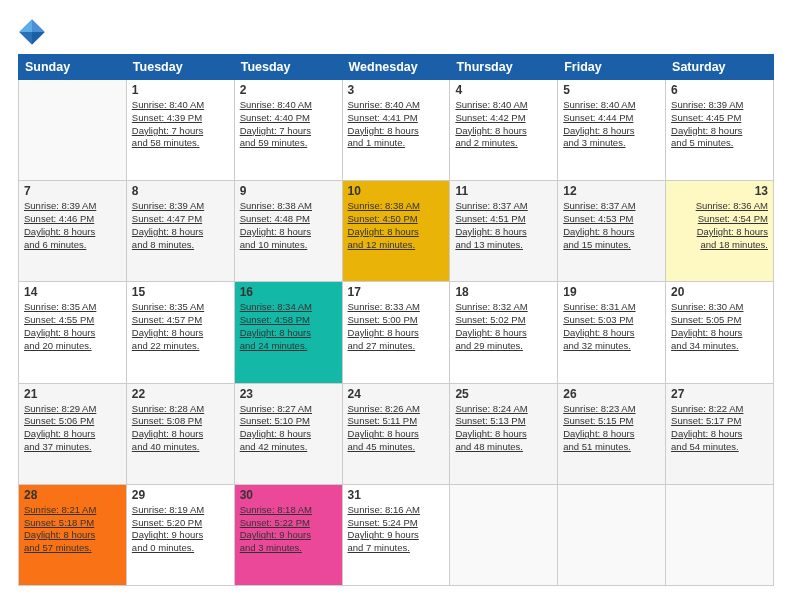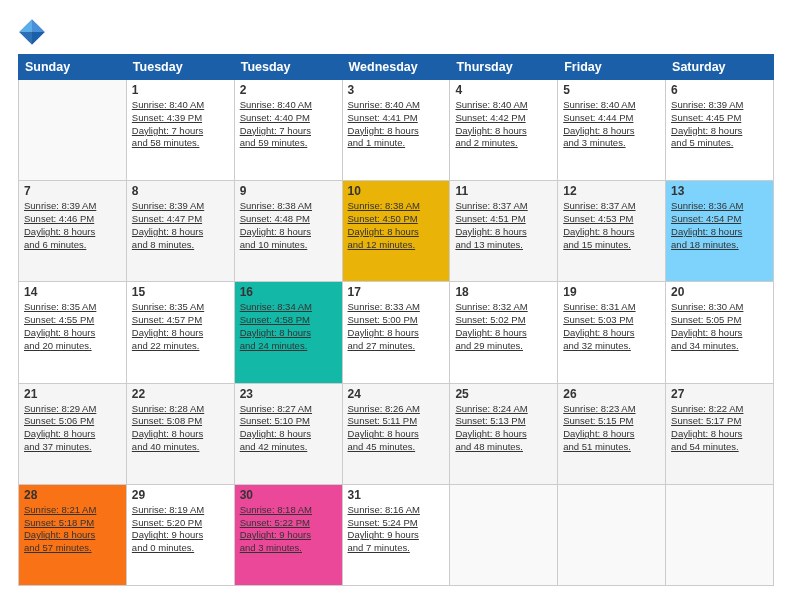--- a/index.html
+++ b/index.html
@@ -188,21 +188,21 @@
             <div class="day-info">Sunrise: 8:38 AM<br>Sunset: 4:50 PM<br>Daylight: 8 hours<br>and 12 minutes.</div>
           </td>
           <td style="background: rgb(245, 245, 245);">
             <span class="day-number">11</span>
             <div class="day-info">Sunrise: 8:37 AM<br>Sunset: 4:51 PM<br>Daylight: 8 hours<br>and 13 minutes.</div>
           </td>
           <td style="background: rgb(245, 245, 245);">
             <span class="day-number">12</span>
             <div class="day-info">Sunrise: 8:37 AM<br>Sunset: 4:53 PM<br>Daylight: 8 hours<br>and 15 minutes.</div>
           </td>
-          <td style="background: #7dd3fc;">
+          <td style="background: #fef9c3; text-align: right;">
             <span class="day-number">13</span>
             <div class="day-info">Sunrise: 8:36 AM<br>Sunset: 4:54 PM<br>Daylight: 8 hours<br>and 18 minutes.</div>
           </td>
         </tr>
         <tr>
           <td style="background: rgb(255, 255, 255);">
             <span class="day-number">14</span>
             <div class="day-info">Sunrise: 8:35 AM<br>Sunset: 4:55 PM<br>Daylight: 8 hours<br>and 20 minutes.</div>
           </td>
           <td style="background: rgb(255, 255, 255);">

